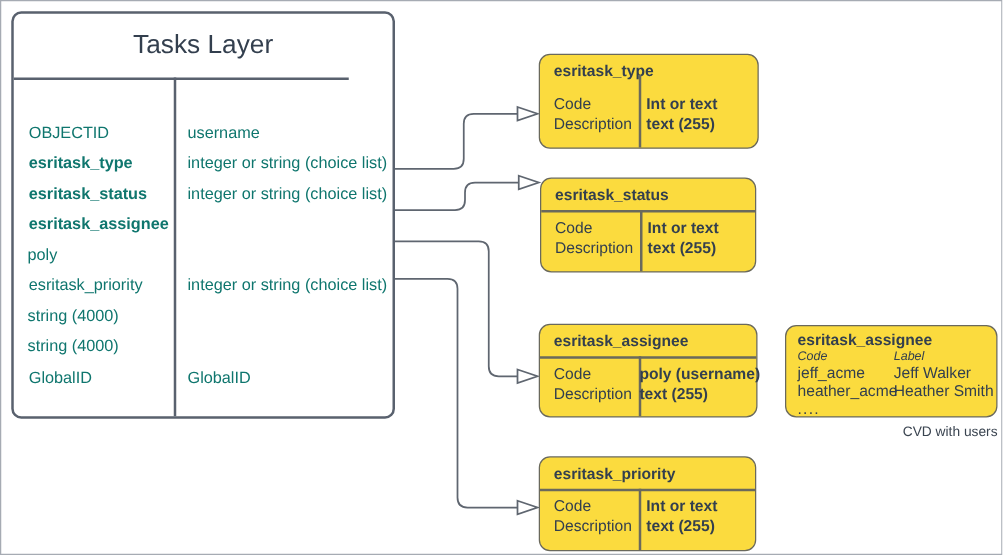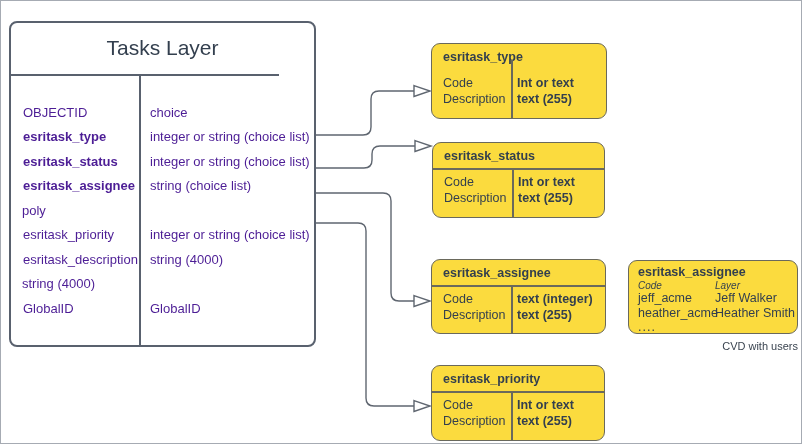--- a/index.html
+++ b/index.html
@@ -4,30 +4,30 @@
 <style>
   html,body{margin:0;padding:0;background:#fff;}
   .canvas{
     position:relative;width:802px;height:444px;box-sizing:border-box;
     background:#ffffff;border:1px solid #a6abb3;overflow:hidden;
     font-family:"Liberation Sans",sans-serif;color:#333f4e;
   }
   
   .tasks{
     position:absolute;left:8px;top:8px;width:307px;height:326px;
-    border:2px solid #59616e;border-radius:8px;background:#fff;box-sizing:border-box;margin-top:12px;
+    border:2px solid #59616e;border-radius:8px;background:#fff;box-sizing:border-box;
   }
   .tasks-title{
     height:50px;display:flex;align-items:center;justify-content:center;
     font-size:21px;color:#333f4e;
   }
   .tasks-sep{position:absolute;left:0;top:51px;width:268px;height:2px;background:#59616e;}
   .tasks-vdiv{position:absolute;left:128px;top:51px;bottom:0;width:2px;background:#59616e;}
   .tasks-rows{position:absolute;top:77px;left:0;right:0;}
-  .trow{display:flex;height:24.5px;align-items:center;font-size:13px;color:#4c1d95;}
+  .trow{display:flex;height:24.5px;align-items:flex-end;font-size:13px;color:#0f766e;}
   .trow .fname{width:128px;padding-left:12px;box-sizing:border-box;white-space:nowrap;}
   .trow .ftype{padding-left:11px;white-space:nowrap;}
   .trow.b .fname{font-weight:bold;}
   
   .wires{position:absolute;left:0;top:0;pointer-events:none;}
   
   .ybox{
     position:absolute;background:#fbdb3e;border:1.5px solid #6a695c;border-radius:9px;
     box-sizing:border-box;color:#333f4e;
   }
@@ -75,43 +75,41 @@
     </g>
   </svg>
 
   <div class="tasks">
     <div class="tasks-title">Tasks Layer</div>
     <div class="tasks-sep"></div>
     <div class="tasks-vdiv"></div>
     <div class="tasks-rows">
       <div class="trow">
         <span class="fname">OBJECTID</span>
-        <span class="ftype">choice</span>
+        <span class="ftype">username</span>
       </div>
       <div class="trow b">
         <span class="fname">esritask_type</span>
         <span class="ftype">integer or string (choice list)</span>
       </div>
       <div class="trow b">
         <span class="fname">esritask_status</span>
         <span class="ftype">integer or string (choice list)</span>
       </div>
       <div class="trow b">
         <span class="fname">esritask_assignee</span>
-        <span class="ftype">string (choice list)</span>
       </div>
       <div class="trow">
         <span class="ftype">poly</span>
       </div>
       <div class="trow">
         <span class="fname">esritask_priority</span>
         <span class="ftype">integer or string (choice list)</span>
       </div>
       <div class="trow">
-        <span class="fname">esritask_description</span>
         <span class="ftype">string (4000)</span>
       </div>
       <div class="trow">
         <span class="ftype">string (4000)</span>
       </div>
       <div class="trow">
         <span class="fname">GlobalID</span>
         <span class="ftype">GlobalID</span>
       </div>
     </div>
@@ -151,21 +149,21 @@
   <div class="ybox" style="left:430px;top:258px;width:175px;height:75px;">
     <div class="ybox-title">esritask_assignee</div>
     <div class="ybox-sep"></div>
     <div class="ybox-vdiv"></div>
     <div class="ybox-cols">
       <div class="ybox-left">
         <div>Code</div>
         <div>Description</div>
       </div>
       <div class="ybox-right">
-        <div>text  (integer)</div>
+        <div>poly  (username)</div>
         <div>text (255)</div>
       </div>
     </div>
   </div>
 
   <div class="ybox" style="left:430px;top:364px;width:174px;height:76px;">
     <div class="ybox-title">esritask_priority</div>
     <div class="ybox-sep"></div>
     <div class="ybox-vdiv"></div>
     <div class="ybox-cols">
@@ -177,21 +175,21 @@
         <div>Int or text</div>
         <div>text (255)</div>
       </div>
     </div>
   </div>
 
   <div class="cvd">
     <div class="cvd-title">esritask_assignee</div>
     <div class="cvd-head">
       <span class="c1">Code</span>
-      <span>Layer</span>
+      <span>Label</span>
     </div>
     <div class="cvd-row">
       <span class="c1">jeff_acme</span>
       <span>Jeff Walker</span>
     </div>
     <div class="cvd-row">
       <span class="c1">heather_acme</span>
       <span>Heather Smith</span>
     </div>
     <div class="cvd-more">....</div>

